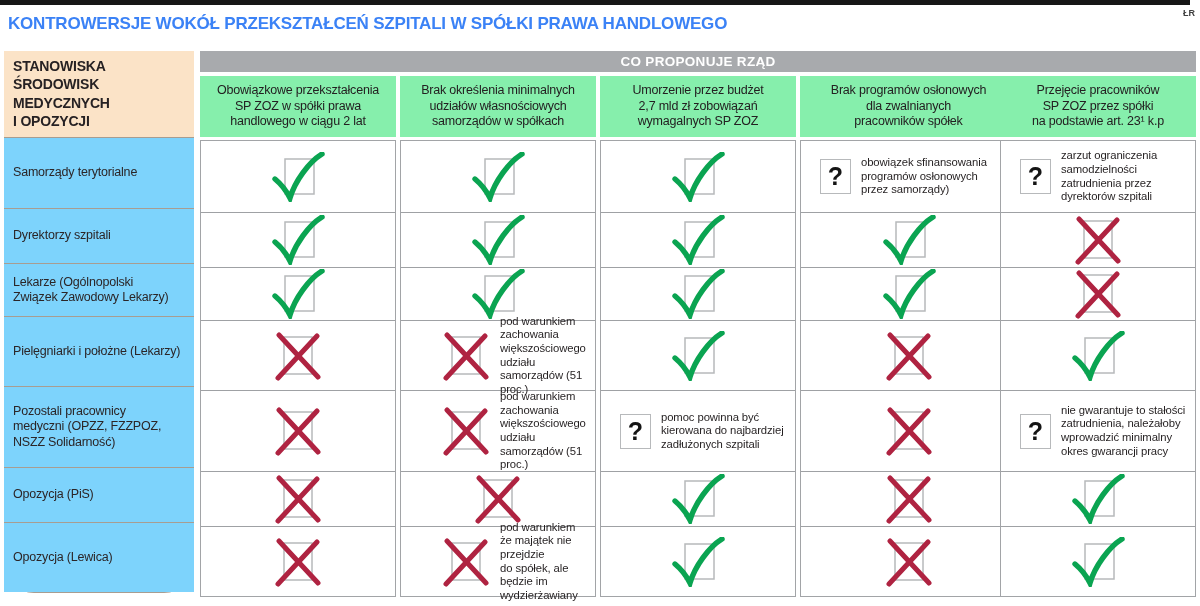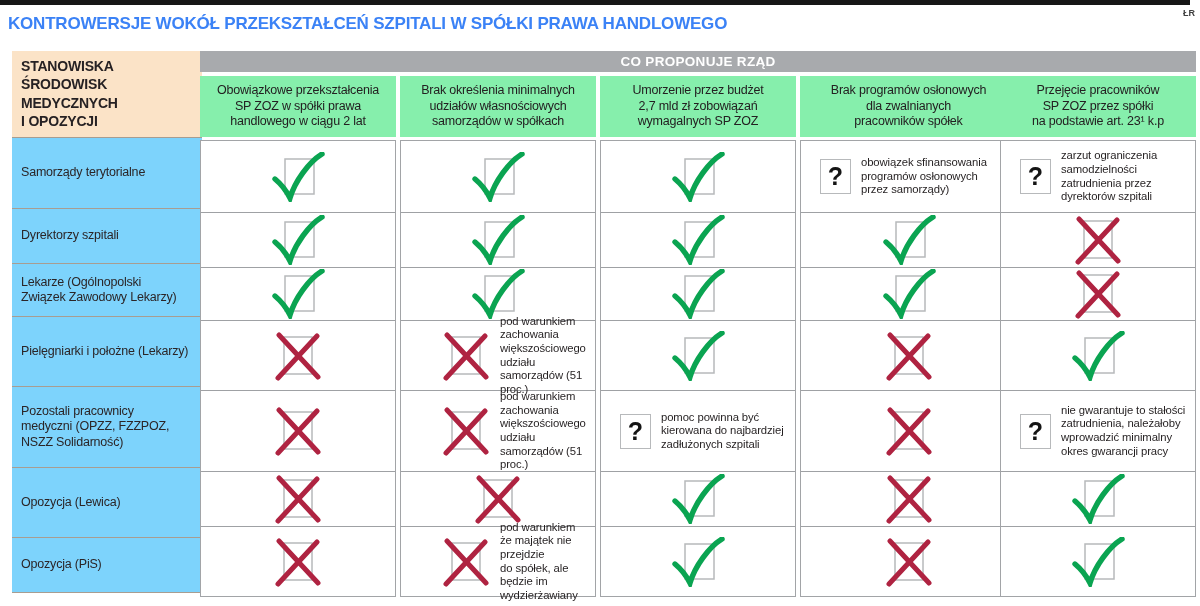--- a/index.html
+++ b/index.html
@@ -4,21 +4,21 @@
 <style>
   html,body{margin:0;padding:0;}
   body{
     width:1200px;height:606px;position:relative;background:#ffffff;
     font-family:"Liberation Sans","DejaVu Sans",sans-serif;color:#231f20;overflow:hidden;
   }
   .topbar{position:absolute;left:0;top:0;width:1190px;height:5px;background:#161616;}
   .title{position:absolute;left:8px;top:14px;font-size:17px;font-weight:bold;color:#3b82f6;letter-spacing:-0.2px;white-space:nowrap;}
   .credit{position:absolute;right:5px;top:8px;font-size:9px;color:#3f3f3f;font-weight:bold;}
   .table{position:absolute;left:4px;top:51px;width:1192px;height:546px;}
-  .labelcol{position:absolute;left:8px;top:0;width:190px;border-bottom:1px solid #a89d91;}
+  .labelcol{position:absolute;left:0;top:0;width:190px;border-bottom:1px solid #a89d91;border-radius:30px;}
   .corner{height:86px;background:#fbe3c7;box-sizing:border-box;padding:6px 4px 0 9px;
           font-weight:bold;font-size:14px;line-height:1.32;white-space:pre-line;letter-spacing:-0.2px;color:#262123;}
   .lrow{box-sizing:border-box;background:#7dd3fc;border-top:1px solid #a89d91;display:flex;align-items:center;
         padding:0 3px 0 9px;font-size:12.5px;line-height:1.22;white-space:pre-line;letter-spacing:-0.2px;color:#2b2527;}
   .banner{position:absolute;left:196px;top:0;width:996px;height:21px;background:#a8aaad;
           display:flex;align-items:center;justify-content:center;color:#ffffff;font-weight:bold;font-size:13.5px;letter-spacing:0.3px;}
   .strip{position:absolute;top:0;width:196px;height:546px;}
   .colhead{position:absolute;top:25px;left:0;right:0;height:61px;background:#86efac;
            display:flex;align-items:center;justify-content:center;text-align:center;
            font-size:12.5px;line-height:1.26;white-space:pre-line;letter-spacing:-0.2px;color:#232021;}
@@ -47,22 +47,22 @@
 I OPOZYCJI</div>
     <div id="labelCells">
         <div class="lrow" style="height: 71px;">Samorządy terytorialne</div>
         <div class="lrow" style="height: 55px;">Dyrektorzy szpitali</div>
         <div class="lrow" style="height: 53px;">Lekarze (Ogólnopolski
 Związek Zawodowy Lekarzy)</div>
         <div class="lrow" style="height: 70px;">Pielęgniarki i położne (Lekarzy)</div>
         <div class="lrow" style="height: 81px;">Pozostali pracownicy
 medyczni (OPZZ, FZZPOZ,
 NSZZ Solidarność)</div>
+        <div class="lrow" style="height: 55px;">Opozycja (PiS)</div>
         <div class="lrow" style="height: 70px;">Opozycja (Lewica)</div>
-        <div class="lrow" style="height: 55px;">Opozycja (PiS)</div>
       </div>
   </div>
   <div class="banner">
     <span>CO PROPONUJE RZĄD</span>
   </div>
   <div id="gridCols">
       <div class="strip" style="left: 196px;">
         <div class="colhead">Obowiązkowe przekształcenia
 SP ZOZ w spółki prawa
 handlowego w ciągu 2 lat</div>

